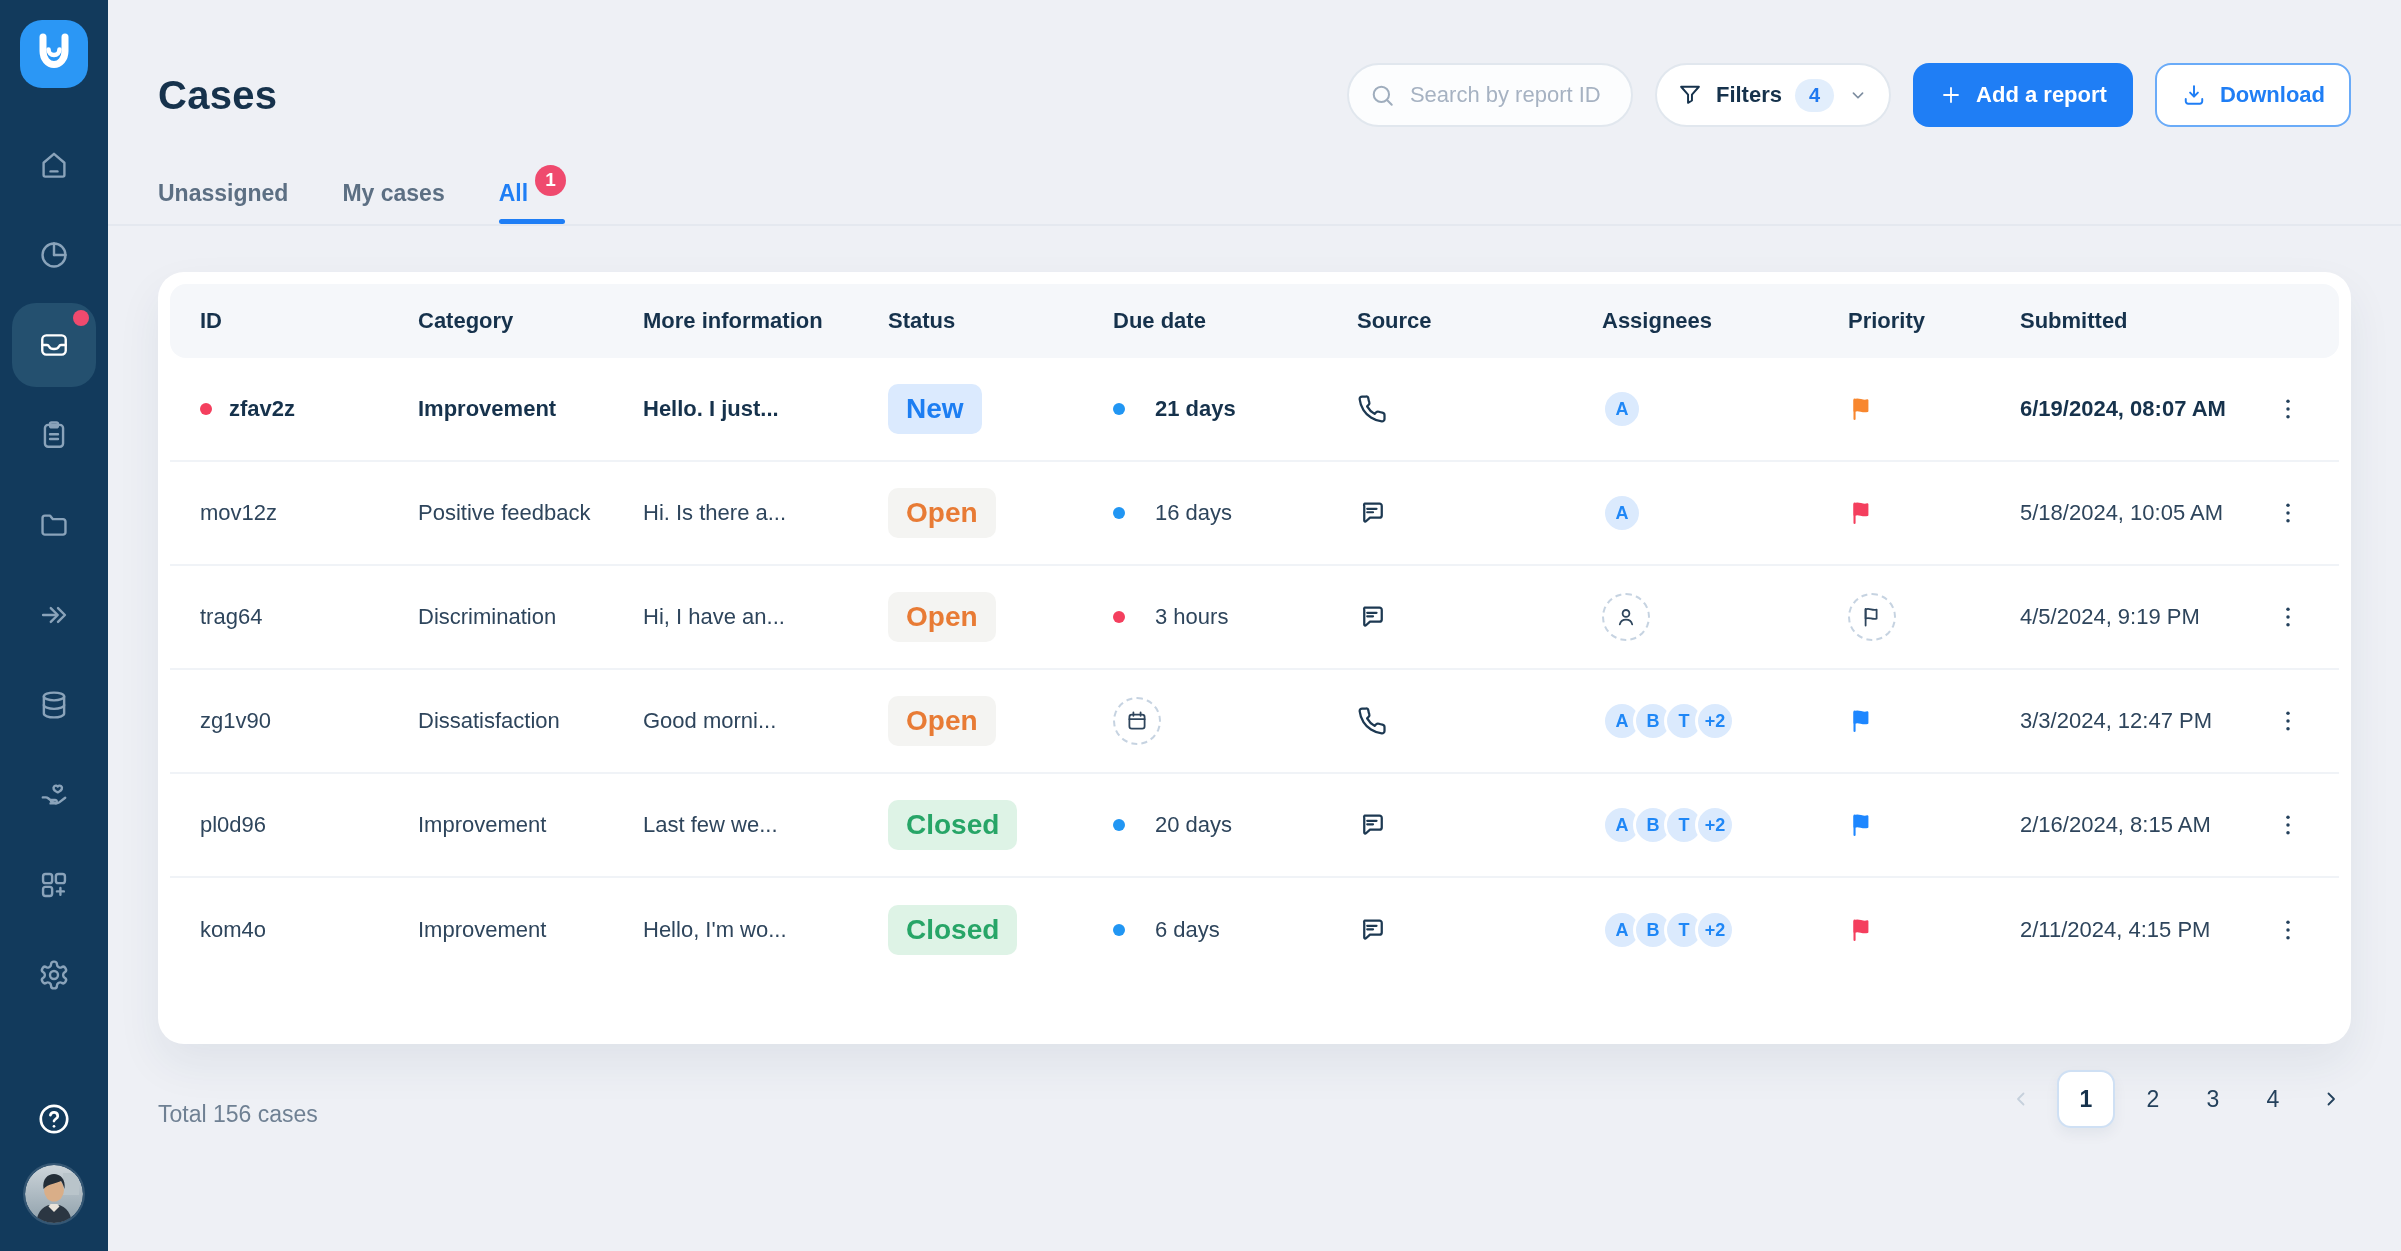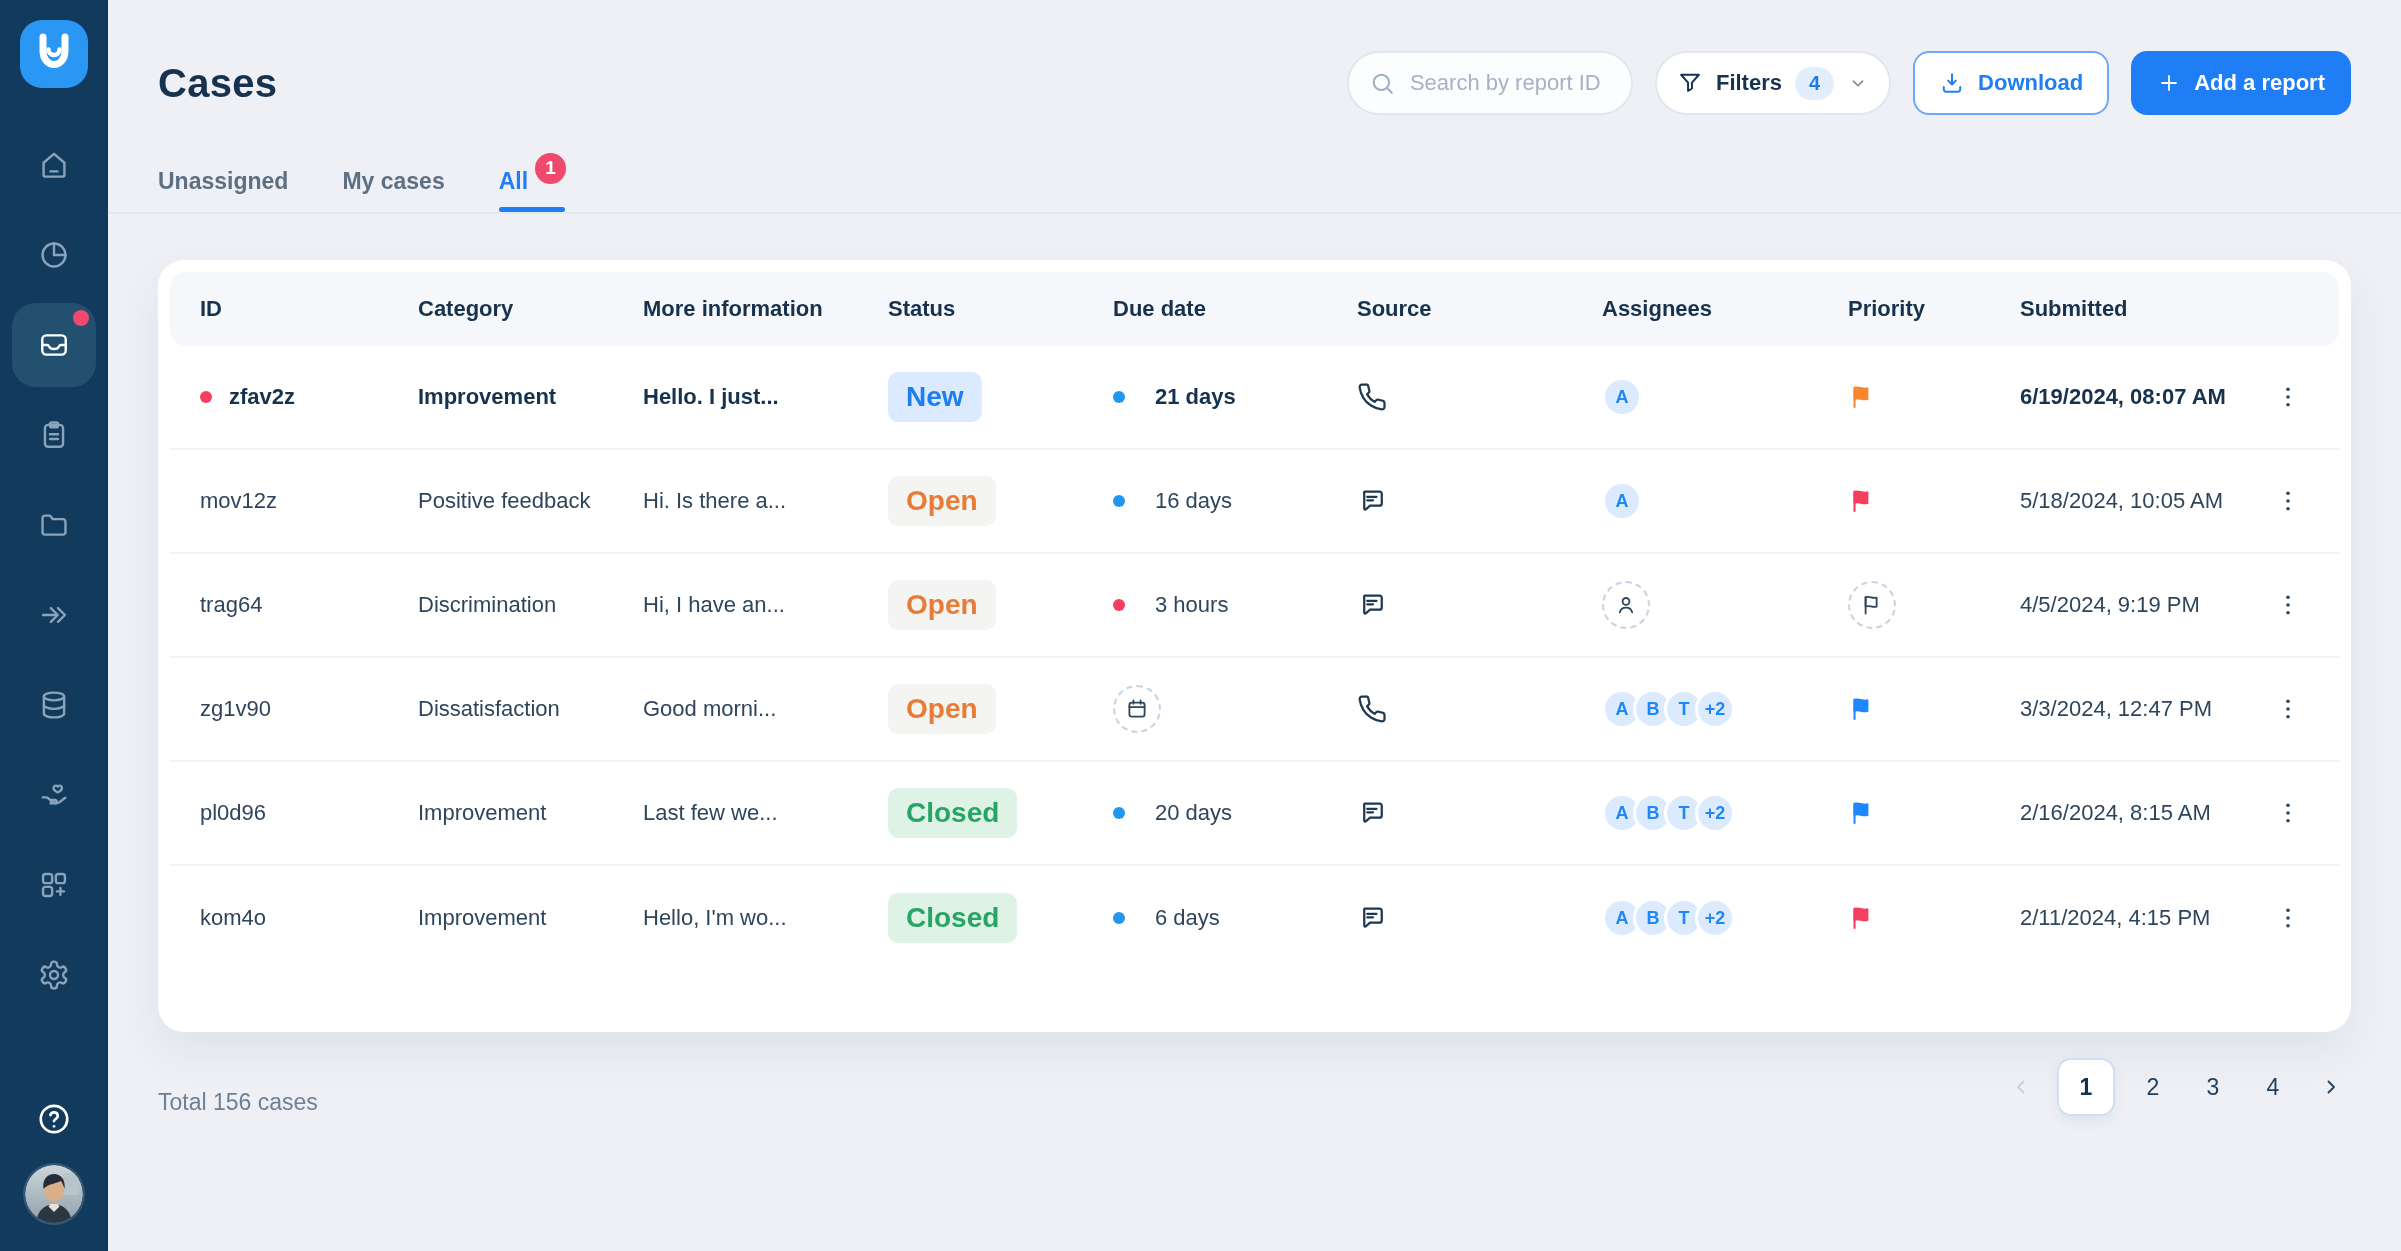--- a/index.html
+++ b/index.html
@@ -22,21 +22,21 @@
   .nav{margin-top:32px;display:flex;flex-direction:column;align-items:center}
   .nav-item{width:84px;height:90px;display:flex;align-items:center;justify-content:center;
             color:var(--sidebar-icon);cursor:pointer;position:relative}
   .nav-item.active{background:var(--sidebar-active-bg);border-radius:24px;height:84px;margin:3px 0;color:#fff}
   .nav-dot{position:absolute;top:7px;right:7px;width:16px;height:16px;border-radius:50%;background:var(--badge-red)}
   .sidebar-bottom{margin-top:auto;display:flex;flex-direction:column;align-items:center;gap:28px;margin-bottom:28px}
   .help-btn{color:#fff;cursor:pointer}
   .avatar{width:58px;height:58px;border-radius:50%;overflow:hidden;cursor:pointer;box-shadow:0 0 0 2px rgba(255,255,255,.15)}
 
   
-  main{flex:1;padding:0 50px}
+  main{flex:1;padding:12px 50px}
   .topbar{margin-top:50px;height:66px;display:flex;align-items:center;justify-content:space-between}
   .page-title{font-size:40px;font-weight:700;color:var(--text-dark);margin:0;letter-spacing:.3px}
   .actions{display:flex;align-items:center;gap:22px}
   .search-box{width:286px;height:64px;border:2px solid #e1e7ee;border-radius:32px;background:#fcfdfe;
               display:flex;align-items:center;padding:0 20px;gap:12px;color:#9fadbd}
   .search-box input{border:none;outline:none;background:transparent;font-size:22px;color:#3c5068;width:200px;font-family:inherit}
   .search-box input::placeholder{color:#a6b2c2}
   .btn{height:64px;display:flex;align-items:center;gap:13px;font-size:22px;font-weight:700;cursor:pointer;font-family:inherit}
   .btn-filters{border:2px solid #e1e7ee;background:#fff;border-radius:32px;padding:0 20px;color:var(--text-dark)}
   .filters-count{background:#e2eefc;color:#2079f0;border-radius:999px;padding:5px 14px;font-size:20px;font-weight:700}
@@ -240,37 +240,37 @@
             </svg>
           </span>
         <span>Filters</span>
         <span class="filters-count">4</span>
         <span class="chev-down" id="chevdown-ic">
             <svg viewBox="0 0 24 24" fill="none" stroke="currentColor" stroke-width="1.8" stroke-linecap="round" stroke-linejoin="round" style="width:22px;height:22px">
               <path d="m7 10 5 5 5-5"></path>
             </svg>
           </span>
       </button>
+      <button class="btn btn-add">
+        <span id="plus-ic">
+            <svg viewBox="0 0 24 24" fill="none" stroke="currentColor" stroke-width="1.8" stroke-linecap="round" stroke-linejoin="round" style="width:24px;height:24px">
+              <path d="M12 5v14M5 12h14"></path>
+            </svg>
+          </span>
+        <span>Add a report</span>
+      </button>
       <button class="btn btn-download">
         <span id="download-ic">
             <svg viewBox="0 0 24 24" fill="none" stroke="currentColor" stroke-width="1.8" stroke-linecap="round" stroke-linejoin="round" style="width:26px;height:26px">
               <path d="M12 3.8v9.4"></path>
               <path d="m8.4 9.8 3.6 3.6 3.6-3.6"></path>
               <path d="M4.4 15.6v2.2a2.2 2.2 0 0 0 2.2 2.2h10.8a2.2 2.2 0 0 0 2.2-2.2v-2.2"></path>
             </svg>
           </span>
         <span>Download</span>
-      </button>
-      <button class="btn btn-add">
-        <span id="plus-ic">
-            <svg viewBox="0 0 24 24" fill="none" stroke="currentColor" stroke-width="1.8" stroke-linecap="round" stroke-linejoin="round" style="width:24px;height:24px">
-              <path d="M12 5v14M5 12h14"></path>
-            </svg>
-          </span>
-        <span>Add a report</span>
       </button>
     </div>
   </header>
 
   <div class="tabs">
     <div class="tab">
       <span>Unassigned</span>
     </div>
     <div class="tab">
       <span>My cases</span>

